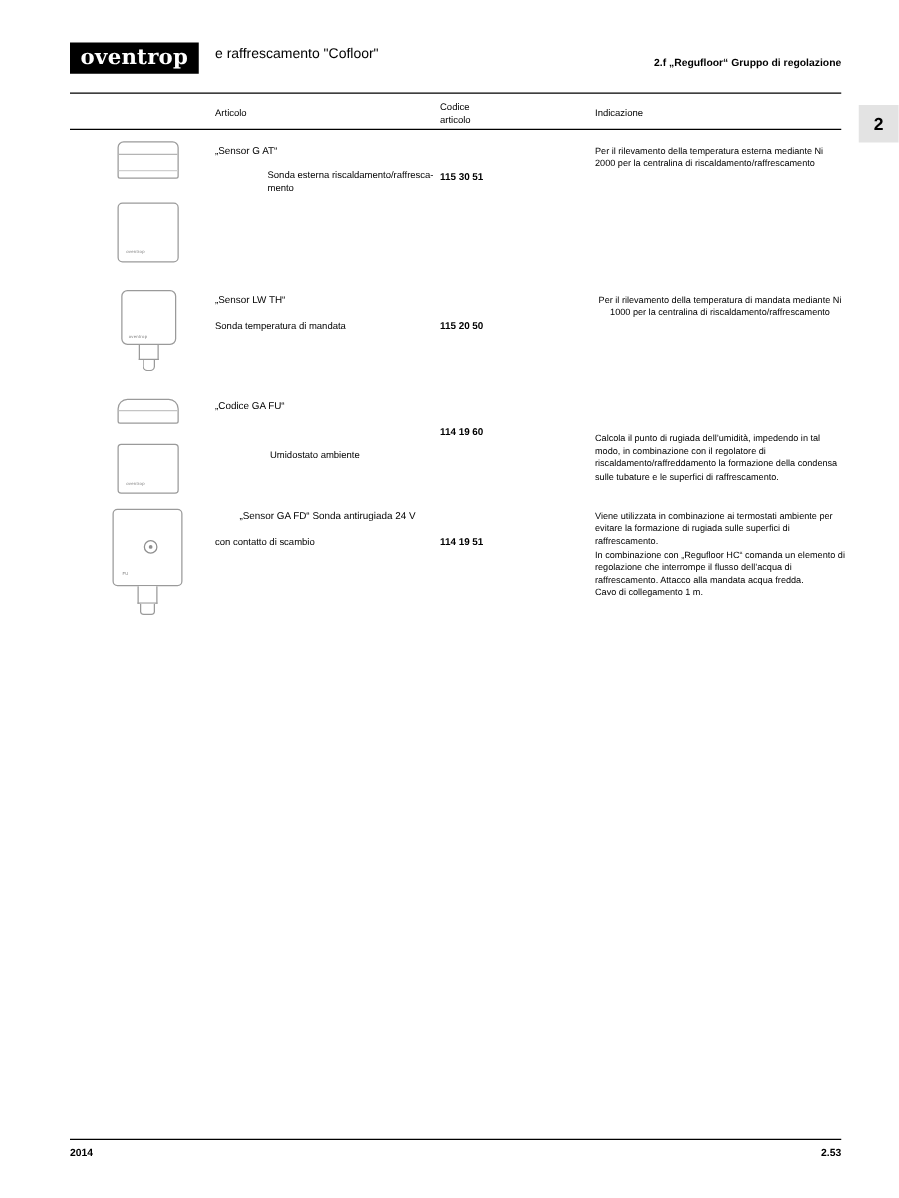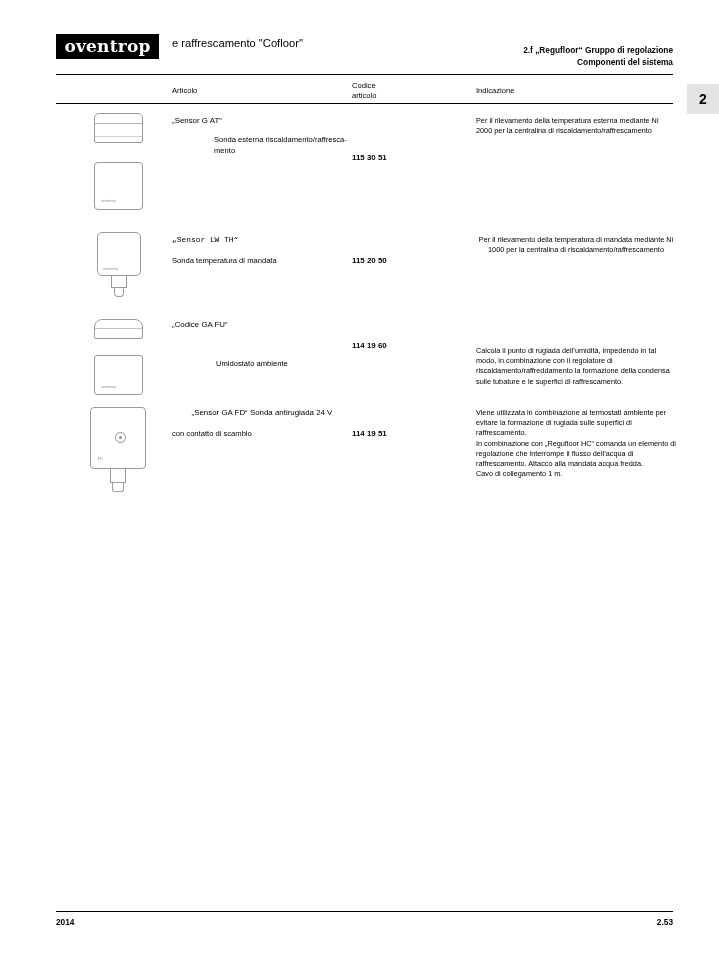--- a/index.html
+++ b/index.html
@@ -162,21 +162,20 @@
 <div class="page">
 
   <div class="logo">oventrop</div>
 
   <div class="hdr-left">
     <div>e raffrescamento "Cofloor"</div>
   </div>
 
   <div class="hdr-right">
     <div>2.f „Regufloor“ Gruppo di regolazione</div>
-    <div>Componenti del sistema</div>
   </div>
 
   <div class="chapter-tab">2</div>
 
   <div class="rule rule-top"></div>
   <div class="rule rule-head"></div>
 
   <div class="col-head ch-articolo">Articolo</div>
   <div class="col-head ch-codice">
     <div>Codice</div>
@@ -191,33 +190,33 @@
       <div style="position:absolute; left:0; bottom:5px; width:100%; height:1px; background:#cfcfcf;"></div>
     </div>
 
     <div class="drawbox" style="left:94px; top:162px; width:49px; height:48px; border-radius:4px;">
       <div class="drawlabel" style="left:6px; bottom:6px;">oventrop</div>
     </div>
 
     <div class="cell-name" style="top:116px;">„Sensor G AT“</div>
     <div class="cell-desc" style="top:135px; white-space:pre-line;margin-left:42px;">Sonda esterna riscaldamento/raffresca-
 mento</div>
-    <div class="cell-code" style="top:153px;">115 30 51</div>
+    <div class="cell-code" style="top:137px;">115 30 51</div>
     <div class="cell-ind" style="top:116px;">Per il rilevamento della temperatura esterna mediante Ni 2000 per la centralina di riscaldamento/raffrescamento</div>
   </div>
 
   <div class="row">
     <div class="drawbox" style="left:97px; top:232px; width:44px; height:44px; border-radius:5px;">
       <div class="drawlabel" style="left:5px; bottom:4px;">oventrop</div>
     </div>
 
     <div style="position:absolute; left:111px; top:276px; width:16px; height:12px; border:1px solid #9a9a9a; border-top:none; box-sizing:border-box; background:#fff;"></div>
     <div style="position:absolute; left:114px; top:288px; width:10px; height:9px; border:1px solid #9a9a9a; border-top:none; border-radius:0 0 4px 4px; box-sizing:border-box; background:#fff;"></div>
 
-    <div class="cell-name" style="top:235px;font-family:Liberation Mono, monospace;">„Sensor LW TH“</div>
+    <div class="cell-name" style="top:235px;">„Sensor LW TH“</div>
     <div class="cell-desc" style="top:256px;">Sonda temperatura di mandata</div>
     <div class="cell-code" style="top:256px;">115 20 50</div>
     <div class="cell-ind" style="top:235px;text-align:center;">Per il rilevamento della temperatura di mandata mediante Ni 1000 per la centralina di riscaldamento/raffrescamento</div>
   </div>
 
   <div class="row">
     <div class="drawbox" style="left:94px; top:319px; width:49px; height:20px; border-radius:8px 8px 2px 2px;">
       <div style="position:absolute; left:0; top:8px; width:100%; height:1px; background:#c4c4c4;"></div>
     </div>
     <div class="drawbox" style="left:94px; top:355px; width:49px; height:40px; border-radius:3px;">

